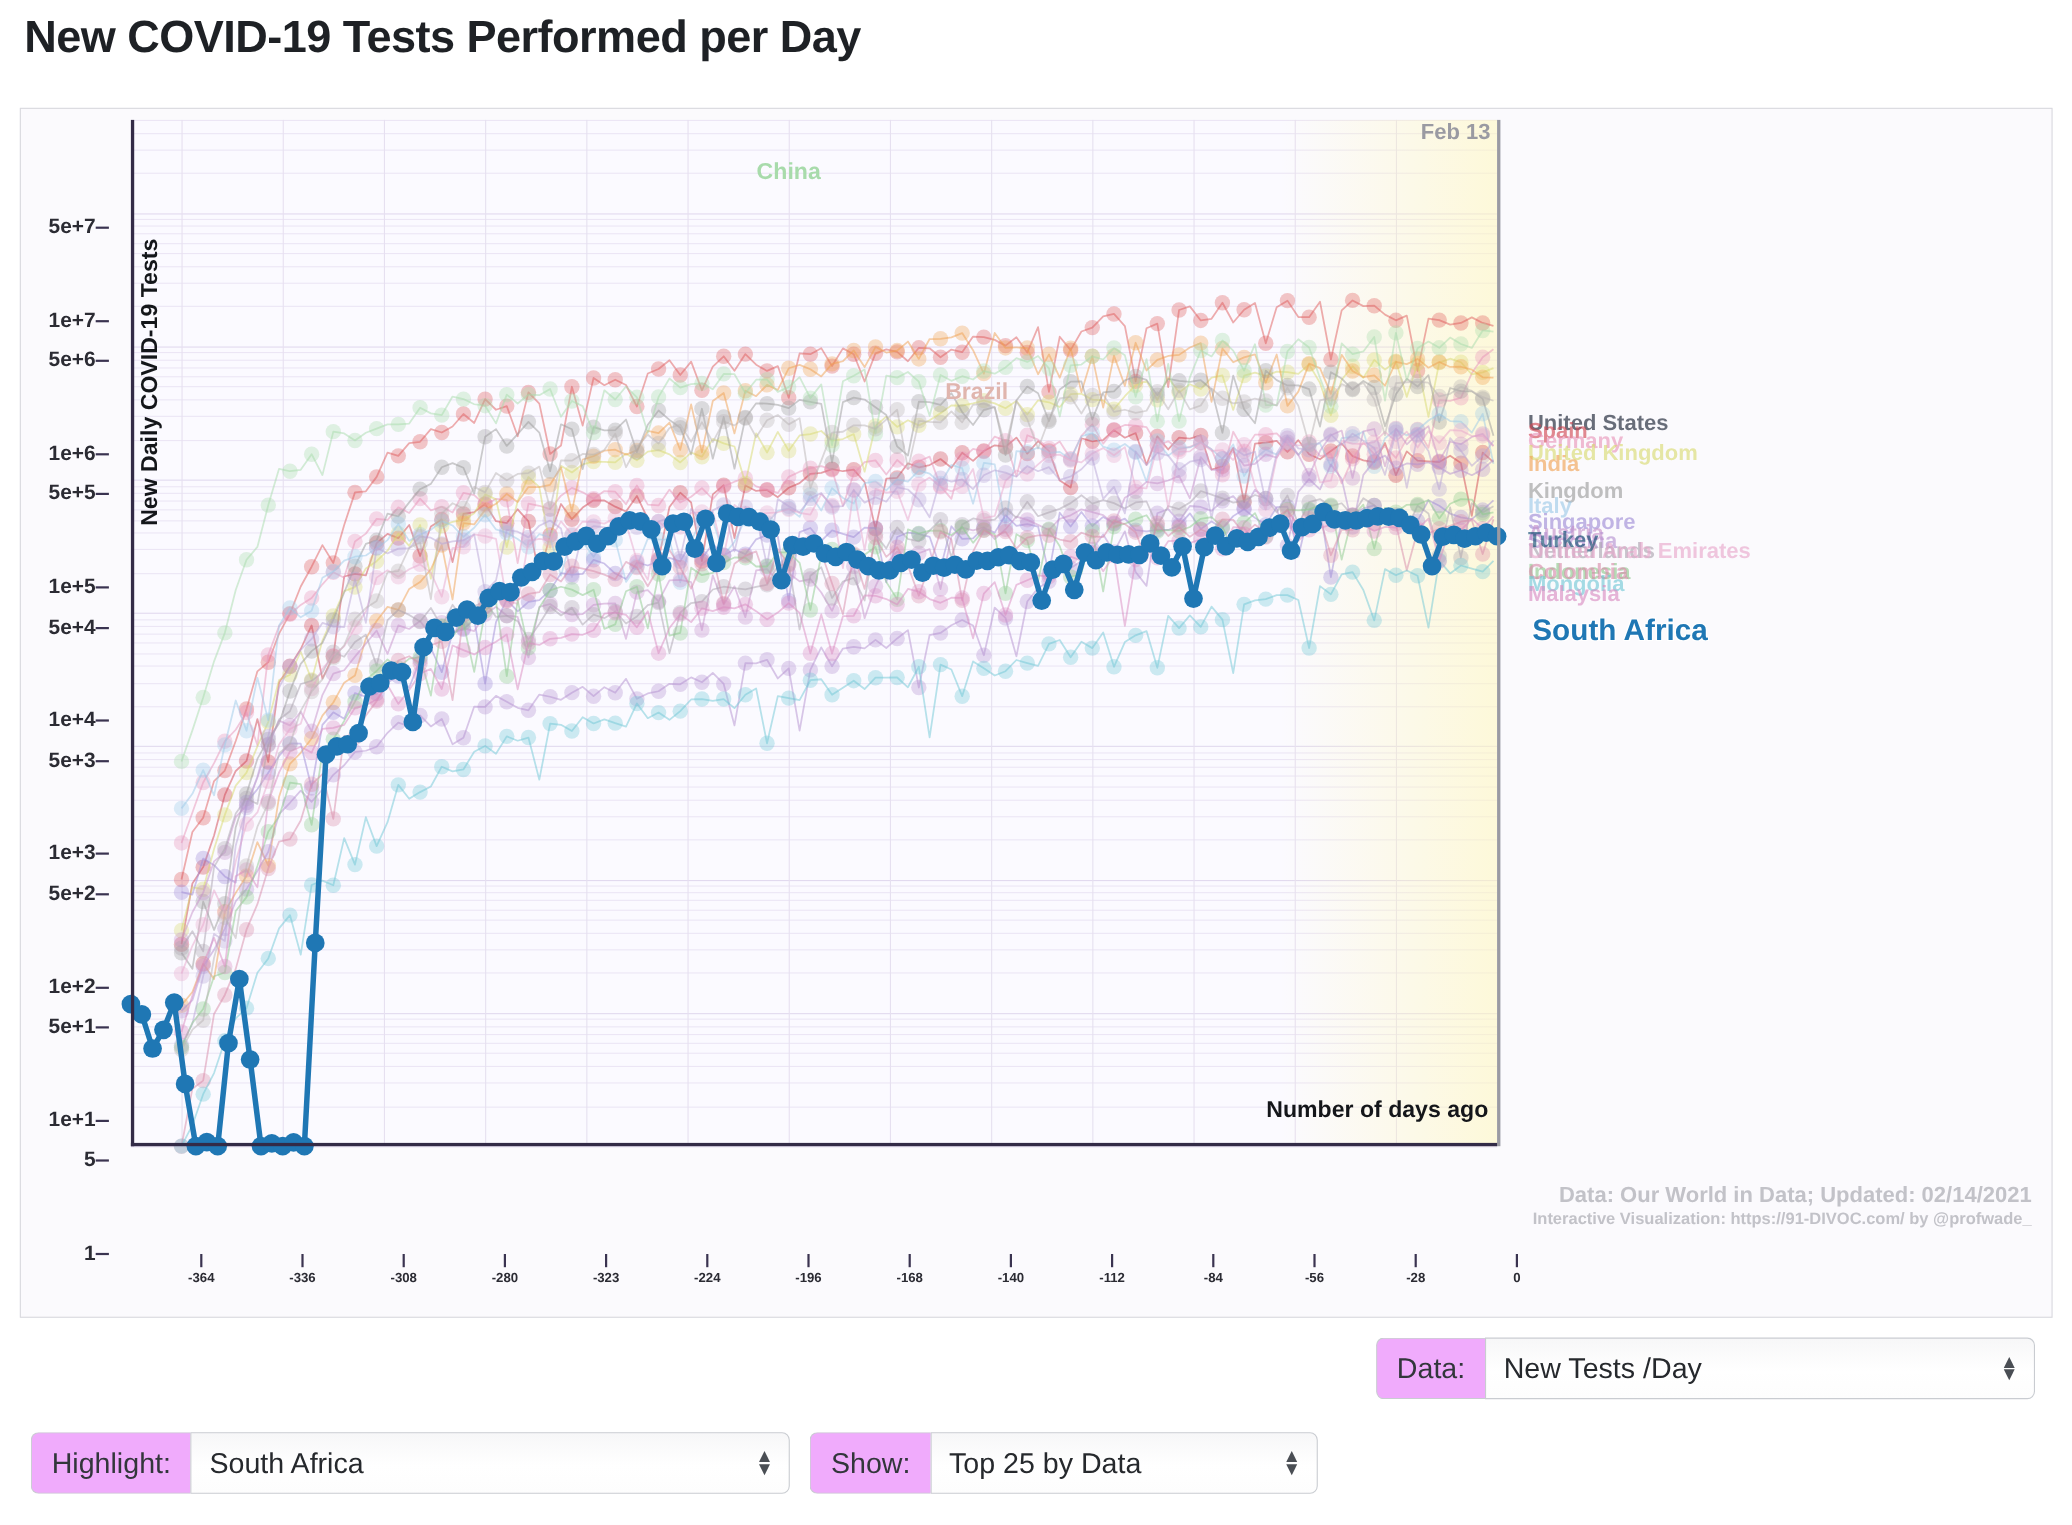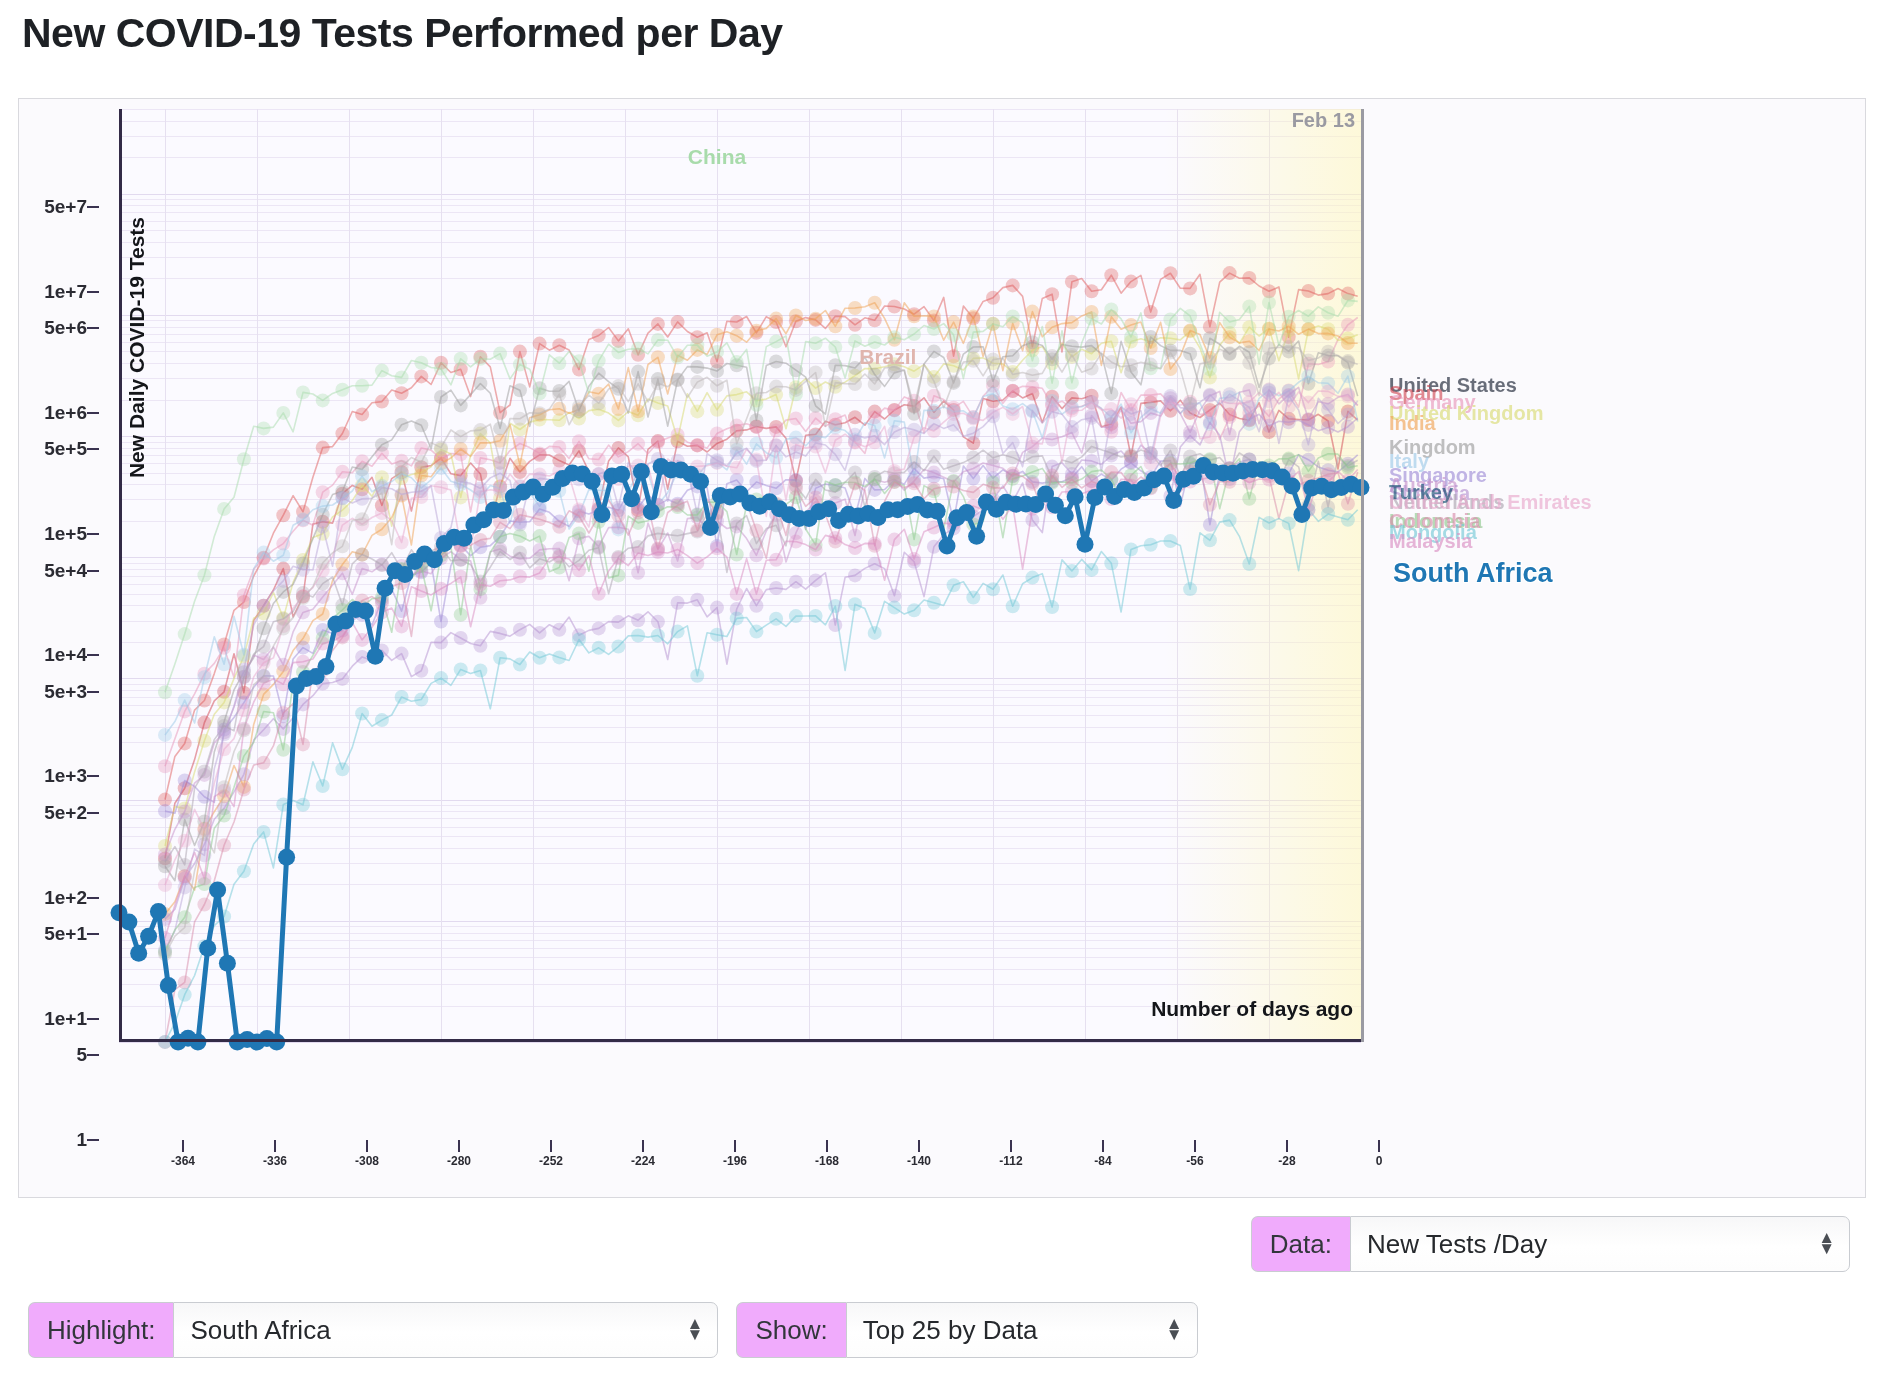--- a/index.html
+++ b/index.html
@@ -1610,21 +1610,21 @@
       </div>
     <div id="xlabels">
         <div class="xtick" style="left: 164px; top: 1055px;">-364</div>
         <div class="xtickmark" style="left: 164px; top: 1041px;"></div>
         <div class="xtick" style="left: 256px; top: 1055px;">-336</div>
         <div class="xtickmark" style="left: 256px; top: 1041px;"></div>
         <div class="xtick" style="left: 348px; top: 1055px;">-308</div>
         <div class="xtickmark" style="left: 348px; top: 1041px;"></div>
         <div class="xtick" style="left: 440px; top: 1055px;">-280</div>
         <div class="xtickmark" style="left: 440px; top: 1041px;"></div>
-        <div class="xtick" style="left: 532px; top: 1055px;">-252</div>
+        <div class="xtick" style="left: 532px; top: 1055px;">-323</div>
         <div class="xtickmark" style="left: 532px; top: 1041px;"></div>
         <div class="xtick" style="left: 624px; top: 1055px;">-224</div>
         <div class="xtickmark" style="left: 624px; top: 1041px;"></div>
         <div class="xtick" style="left: 716px; top: 1055px;">-196</div>
         <div class="xtickmark" style="left: 716px; top: 1041px;"></div>
         <div class="xtick" style="left: 808px; top: 1055px;">-168</div>
         <div class="xtickmark" style="left: 808px; top: 1041px;"></div>
         <div class="xtick" style="left: 900px; top: 1055px;">-140</div>
         <div class="xtickmark" style="left: 900px; top: 1041px;"></div>
         <div class="xtick" style="left: 992px; top: 1055px;">-112</div>
@@ -1656,20 +1656,24 @@
         <div class="country-label" style="left: 1370px; top: 402.698px; color: rgb(169, 162, 174); opacity: 0.62;">Netherlands</div>
         <div class="country-label" style="left: 1370px; top: 402.698px; color: rgb(232, 166, 203); opacity: 0.62;">United Arab Emirates</div>
         <div class="country-label" style="left: 1370px; top: 393px; color: #0c4a6e; opacity: 0.62;">Turkey</div>
         <div class="country-label" style="left: 1370px; top: 422.083px; color: rgb(140, 201, 140); opacity: 0.62;">Indonesia</div>
         <div class="country-label" style="left: 1370px; top: 422.083px; color: rgb(216, 138, 168); opacity: 0.62;">Colombia</div>
         <div class="country-label" style="left: 1370px; top: 433.011px; color: rgb(111, 200, 214); opacity: 0.62;">Mongolia</div>
         <div class="country-label" style="left: 1370px; top: 441.803px; color: rgb(217, 138, 192); opacity: 0.62;">Malaysia</div>
         <div class="country-label highlight" style="left: 1374px; top: 473.704px; color: rgb(31, 119, 180);">South Africa</div>
       </div>
 
+    <div class="attrib">
+      <div>Data: Our World in Data; Updated: 02/14/2021</div>
+      <div class="sub">Interactive Visualization: https://91-DIVOC.com/ by @profwade_</div>
+    </div>
 
   </div>
 
   <div class="controls-row row1">
     <div class="ctl-group">
       <div class="ctl-label">Data:</div>
       <div class="ctl-select" style="width:500px">
         <span>New Tests /Day</span>
         <span class="spin">
             <span>▲</span>

